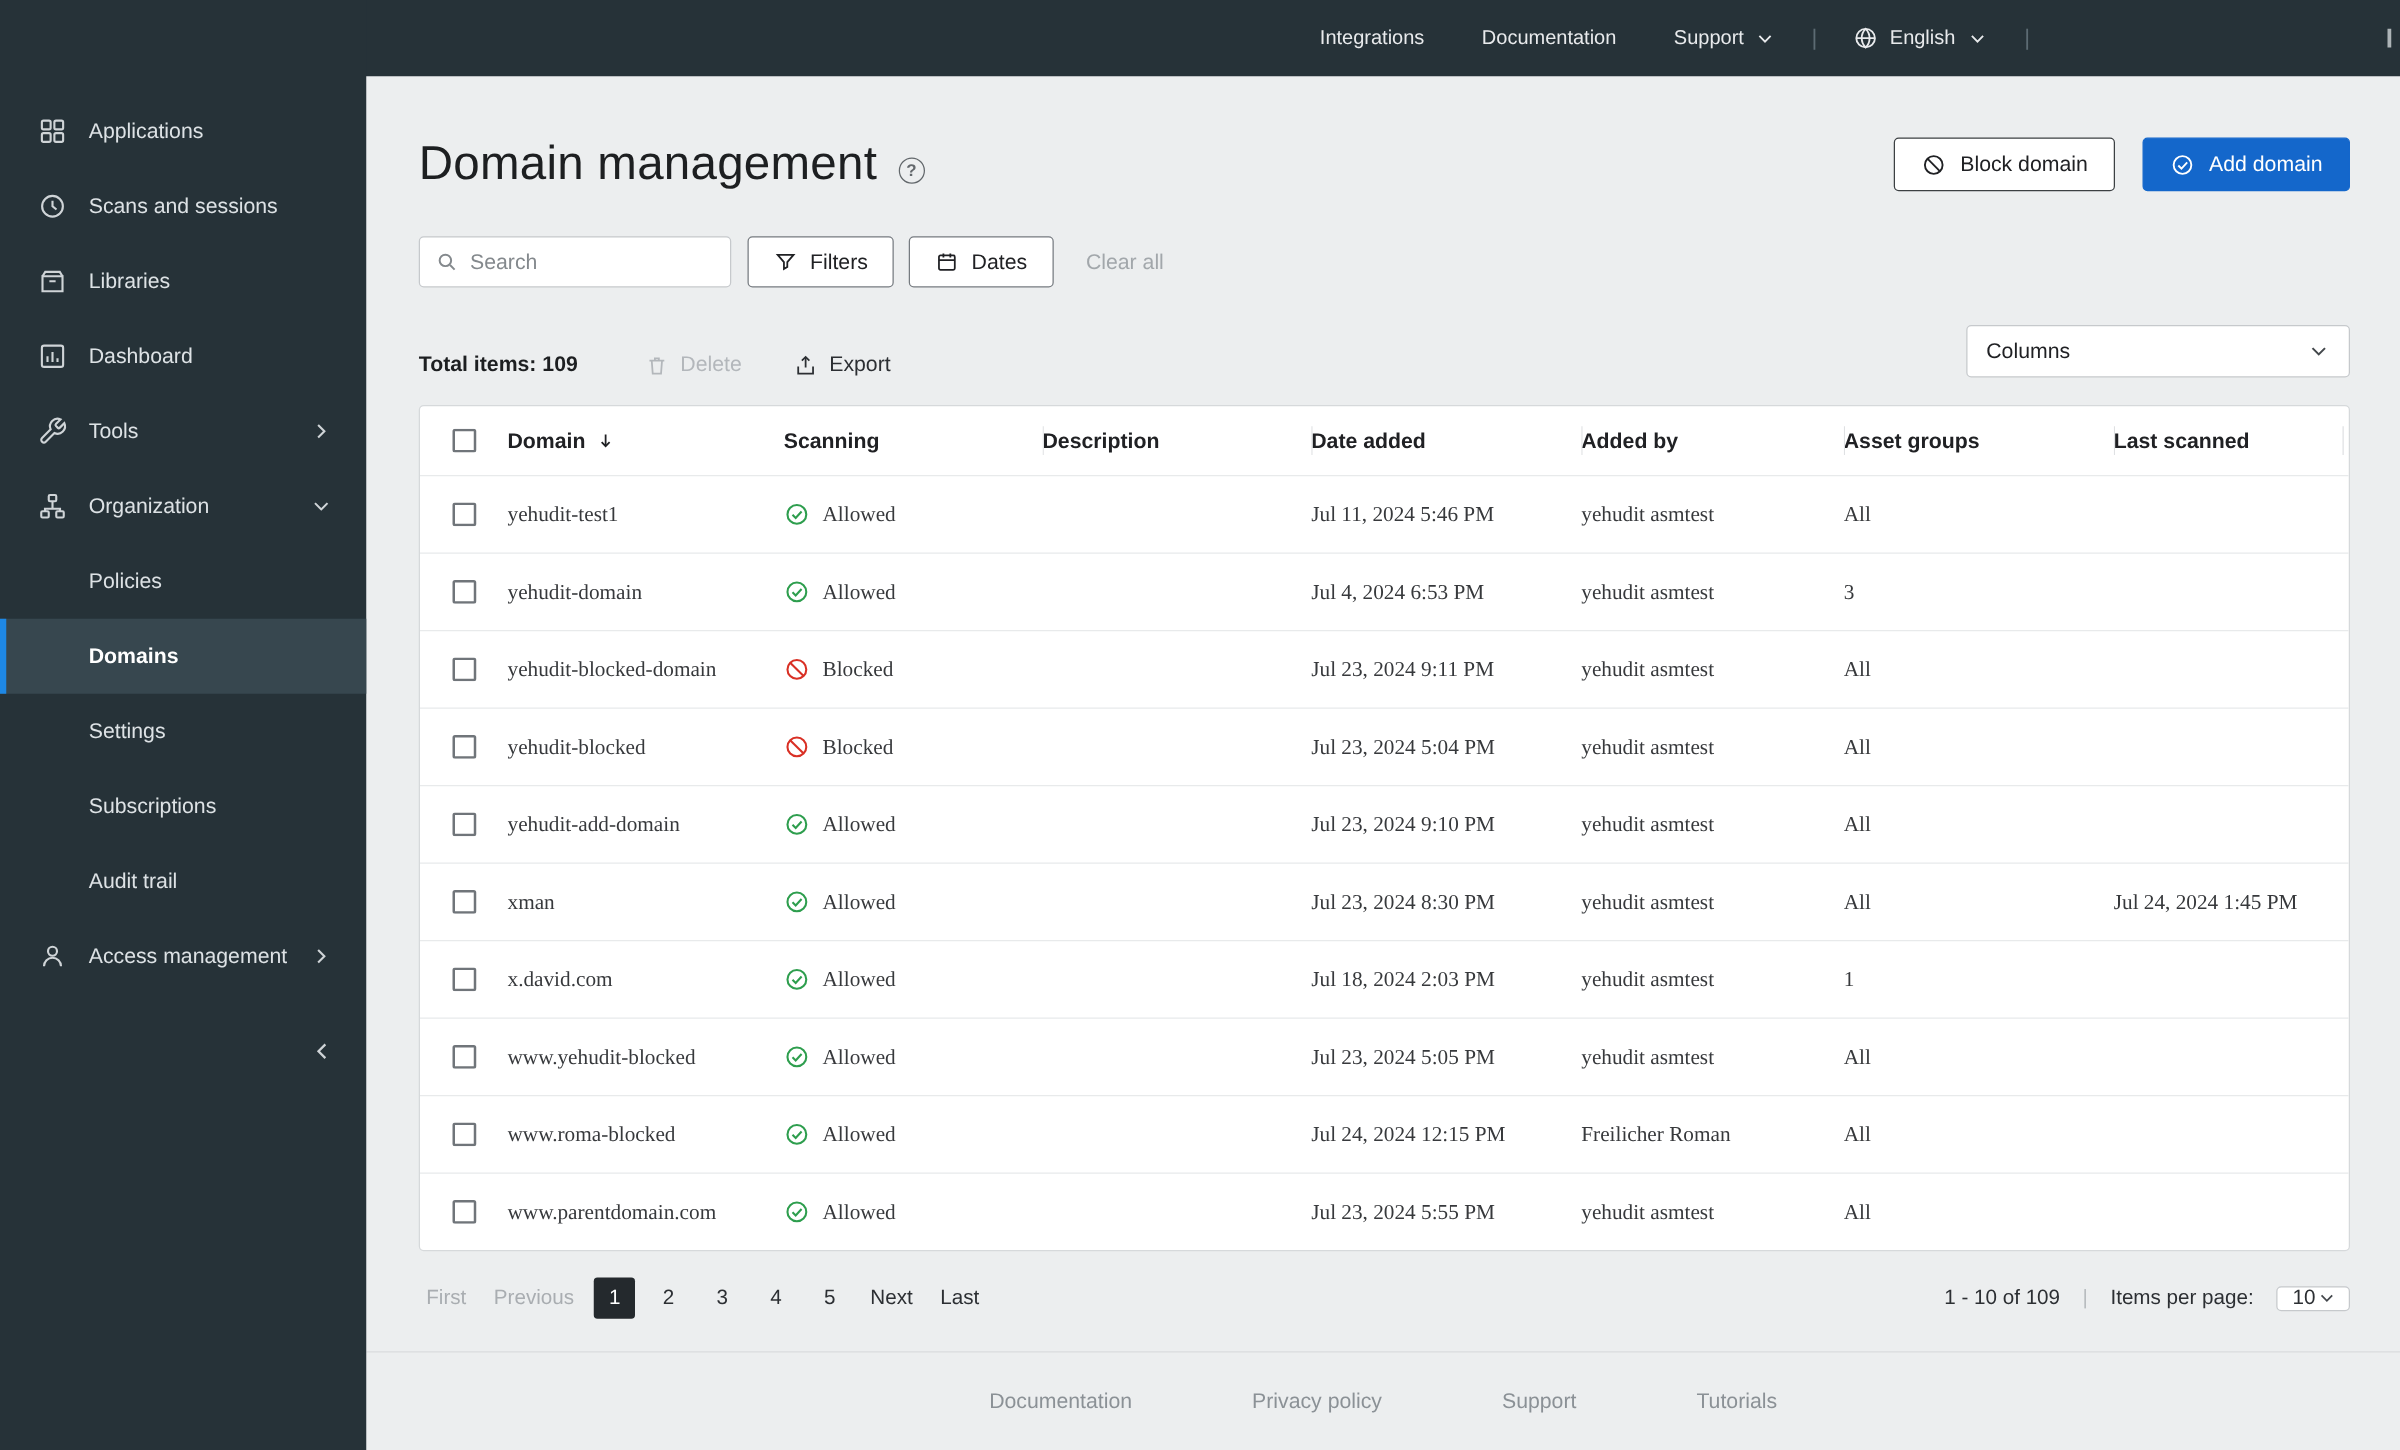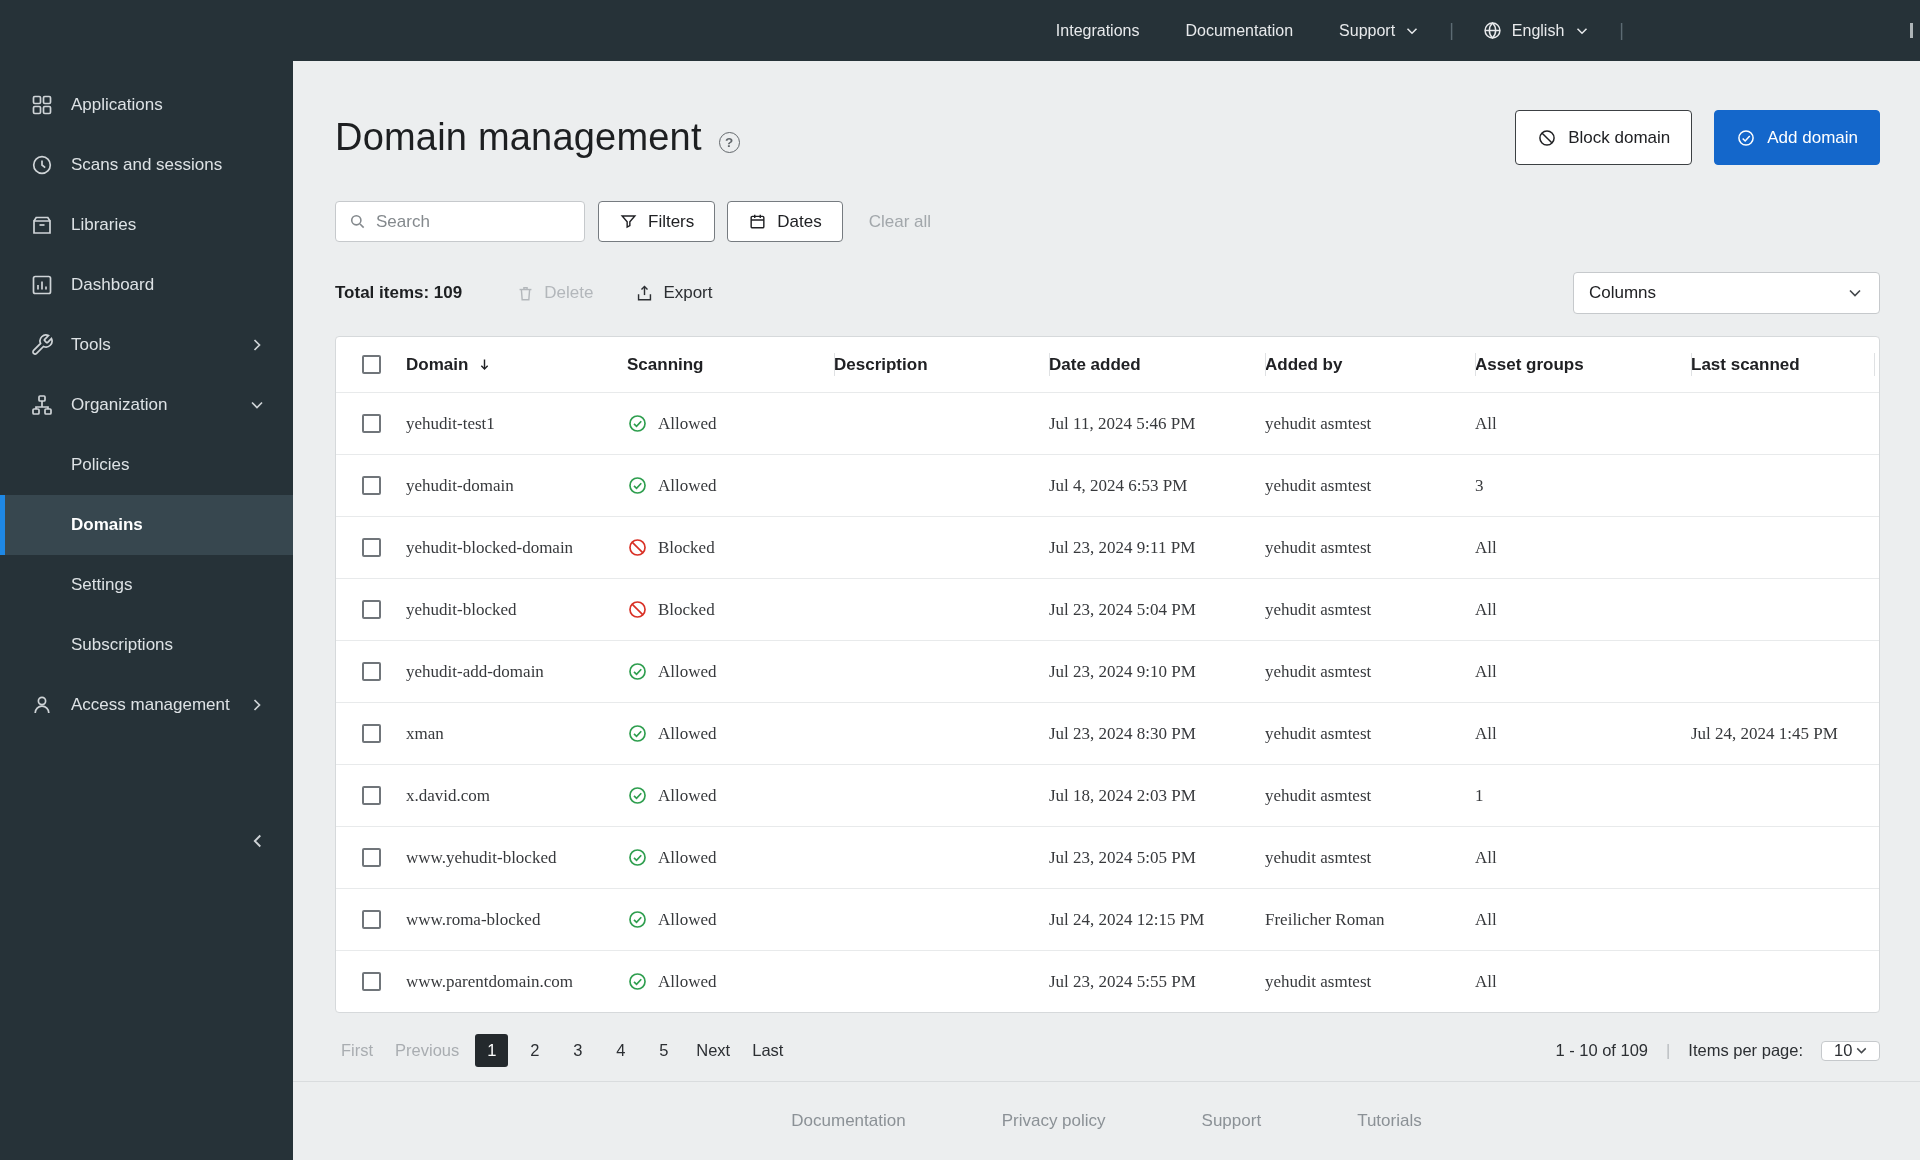--- a/index.html
+++ b/index.html
@@ -61,21 +61,21 @@
   }
   .title-wrap { display:flex; align-items:center; gap:17px; }
   .page-title { font-size:38px; font-weight:500; color:#1d1f21; letter-spacing:.2px; }
   .help-circle {
     width:21px; height:21px; border:1.6px solid #63686c; border-radius:50%;
     display:flex; align-items:center; justify-content:center;
     font-size:13.5px; color:#63686c; font-weight:700; margin-top:10px; cursor:pointer;
   }
   .header-actions { display:flex; align-items:center; gap:22px; }
   .btn {
-    height:55px; display:inline-flex; align-items:center; gap:11px;
+    height:43px; display:inline-flex; align-items:center; gap:11px;
     border-radius:4px; padding:0 21px; font-size:17px; font-weight:500; cursor:pointer;
     white-space:nowrap;
   }
   .btn-outline { background:#ffffff; border:1px solid #3c4043; color:#202124; }
   .btn-primary { background:#1467cb; border:1px solid #1467cb; color:#ffffff; }
 
   
   .toolbar { display:flex; align-items:center; padding:36px 40px 0 42px; gap:12px; }
   .search-box {
     width:250px; height:41px; background:#fff; border:1px solid #c6c9cc; border-radius:4px;
@@ -86,21 +86,21 @@
     font-family:inherit; background:transparent;
   }
   .search-box input::placeholder { color:#84898d; }
   .tool-btn {
     height:41px; background:#fff; border:1px solid #767b80; border-radius:4px;
     display:inline-flex; align-items:center; gap:10px; padding:0 20px;
     font-size:17px; color:#202124; cursor:pointer;
   }
   .clear-all { color:#a2a7ab; font-size:17px; margin-left:14px; cursor:default; }
 
-  .list-controls { display:flex; align-items:center; padding:30px 40px 0 42px; }
+  .list-controls { display:flex; align-items:flex-end; padding:30px 40px 0 42px; }
   .total-items { font-size:17px; font-weight:700; color:#1d1f21; }
   .ctl-link { display:inline-flex; align-items:center; gap:9px; font-size:17px; cursor:pointer; }
   .ctl-delete { color:#b3b7bb; margin-left:54px; cursor:default; }
   .ctl-export { color:#2c2f33; margin-left:42px; }
   .spacer { flex:1 1 auto; }
   .columns-select {
     width:307px; height:42px; background:#fff; border:1px solid #c6c9cc; border-radius:4px;
     display:flex; align-items:center; justify-content:space-between; padding:0 14px 0 15px;
     font-size:17px; color:#202124; cursor:pointer;
   }
@@ -287,20 +287,23 @@
   </div>
 
   <div class="side-item sub">
     <span class="s-label">Settings</span>
   </div>
 
   <div class="side-item sub">
     <span class="s-label">Subscriptions</span>
   </div>
 
+  <div class="side-item sub">
+    <span class="s-label">Audit trail</span>
+  </div>
 
   <div class="side-item">
     <span class="s-icon">
         <svg width="24" height="24" viewBox="0 0 24 24" fill="none" stroke="#cfd4d7" stroke-width="1.7">
           <circle cx="12" cy="8" r="3.6"></circle>
           <path d="M5.2 20a6.8 6.8 0 0 1 13.6 0"></path>
         </svg>
       </span>
     <span class="s-label">Access management</span>
     <span class="chev">

